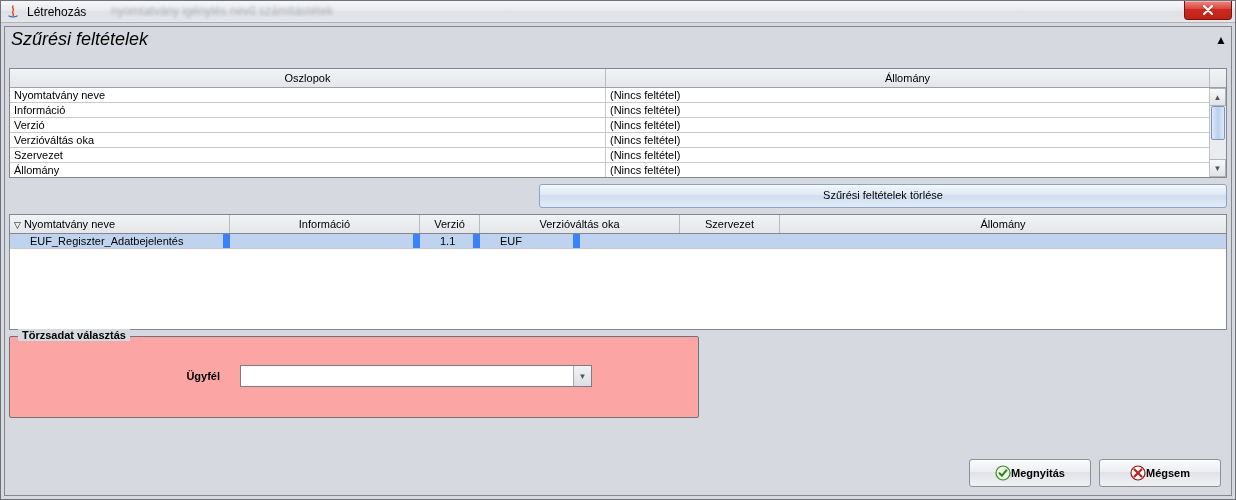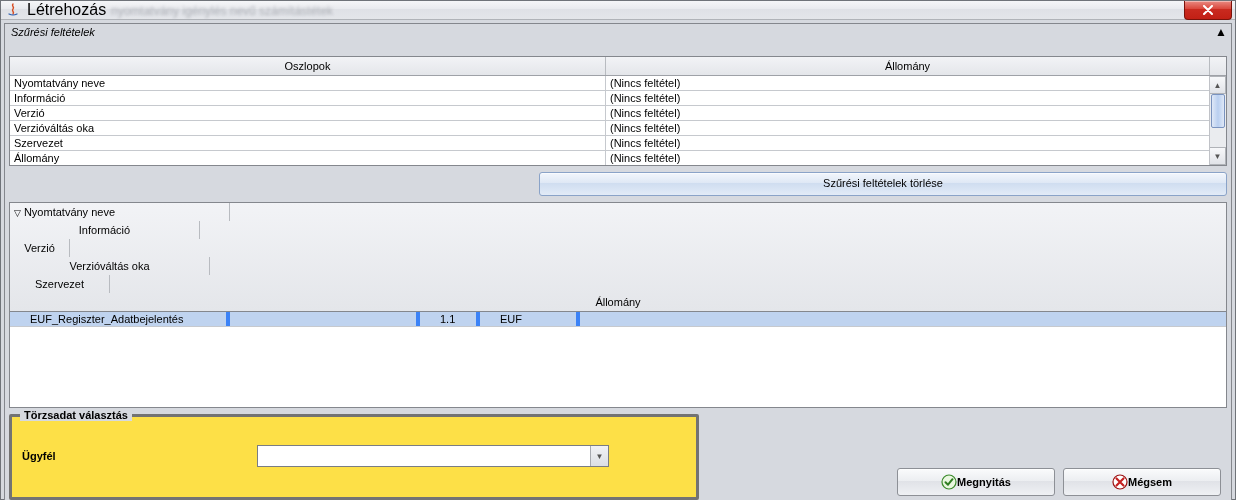--- a/index.html
+++ b/index.html
@@ -31,21 +31,21 @@
   }
   .titlebar .appicon {
     width: 16px; height: 16px;
     margin-left: 4px;
     display: inline-flex;
     align-items: center;
     justify-content: center;
   }
   .titlebar .title {
     margin-left: 6px;
-    font-size: 16px;
+    font-size: 12px;
     color: #000;
   }
   .titlebar .blurred {
     position: absolute;
     left: 110px;
     top: 3px;
     font-size: 12px;
     color: #a9acb2;
     filter: blur(1.4px);
     opacity: .9;
@@ -74,21 +74,21 @@
     margin: 3px;
     border: 1px solid #84878d;
     background: #d6d9df;
     display: flex;
     flex-direction: column;
     position: relative;
   }
 
   .section-title {
     font-style: italic;
-    font-size: 11px;
+    font-size: 18px;
     padding: 2px 6px 2px 6px;
     color: #000;
   }
   .section-title-row {
     display: flex;
     align-items: center;
   }
   .collapse-arrow {
     margin-left: auto;
     margin-right: 4px;
@@ -211,54 +211,55 @@
     height: 95px;
     background: #fff;
     border: 1px solid #84878d;
     border-top: none;
   }
   .sel-row {
     background: #bfd3ef;
     display: flex;
     border-bottom: 1px solid #c6c9ce;
   }
-  .sel-row .td { border-right: 4px solid #3b82f6; padding-left: 20px; }
+  .sel-row .td { border-right: 7px solid #3b82f6; padding-left: 20px; }
 
   .sort-ind {
     font-size: 9px;
     margin-right: 3px;
   }
 
   
   .fieldset {
     margin: 6px 4px 4px 4px;
-    border: 3px solid #737373;
+    border: 1px solid #737373;
     border-radius: 2px;
     padding: 28px 10px 30px 10px;
     width: 690px;
     box-sizing: border-box;
     position: relative;
-    background: #fde047;
+    background: #fca5a5;
   }
   .fieldset .legend {
     position: absolute;
     top: -8px;
     left: 8px;
     background: #d6d9df;
     padding: 0 4px;
     font-weight: bold;
     font-size: 11px;
   }
   .field-row {
     display: flex;
     align-items: center;
   }
   .field-label {
     width: 200px;
-    padding-right: 35px;
+    text-align: right;
+    padding-right: 20px;
     font-weight: bold;
     font-size: 11px;
   }
   .combo {
     display: flex;
     width: 350px;
     height: 20px;
     background: #fff;
     border: 1px solid #7a7d83;
   }
@@ -282,21 +283,21 @@
   .btn-row {
     position: absolute;
     right: 10px;
     bottom: 8px;
     display: flex;
     gap: 8px;
   }
   .btn {
     min-width: 100px;
     height: 26px;
-    padding: 0 28px;
+    padding: 0 10px;
     background: linear-gradient(to bottom,#fafbfc,#eceef1 45%,#e0e2e7 46%,#eff1f4);
     border: 1px solid #8d9096;
     border-radius: 3px;
     display: flex;
     align-items: center;
     justify-content: center;
     gap: 0;
     cursor: pointer;
     font-weight: bold;
     box-shadow: inset 0 1px 0 rgba(255,255,255,.7);
@@ -376,21 +377,21 @@
         </div>
       </div>
     </div>
 
     <div class="clear-row">
       <div class="spacer"></div>
       <div class="wide-btn">Szűrési feltételek törlése</div>
     </div>
 
     <div class="templates-wrap">
-      <div class="thead" style="border:1px solid #84878d;flex-direction:column;">
+      <div class="thead" style="border:1px solid #84878d;">
         <div class="th tt-col-name" style="text-align:left;">
           <span class="sort-ind">▽</span><span>Nyomtatvány neve</span>
         </div>
         <div class="th tt-col-info">Információ</div>
         <div class="th tt-col-ver">Verzió</div>
         <div class="th tt-col-reason">Verzióváltás oka</div>
         <div class="th tt-col-org">Szervezet</div>
         <div class="th tt-col-file">Állomány</div>
       </div>
       <div class="templates-body">

